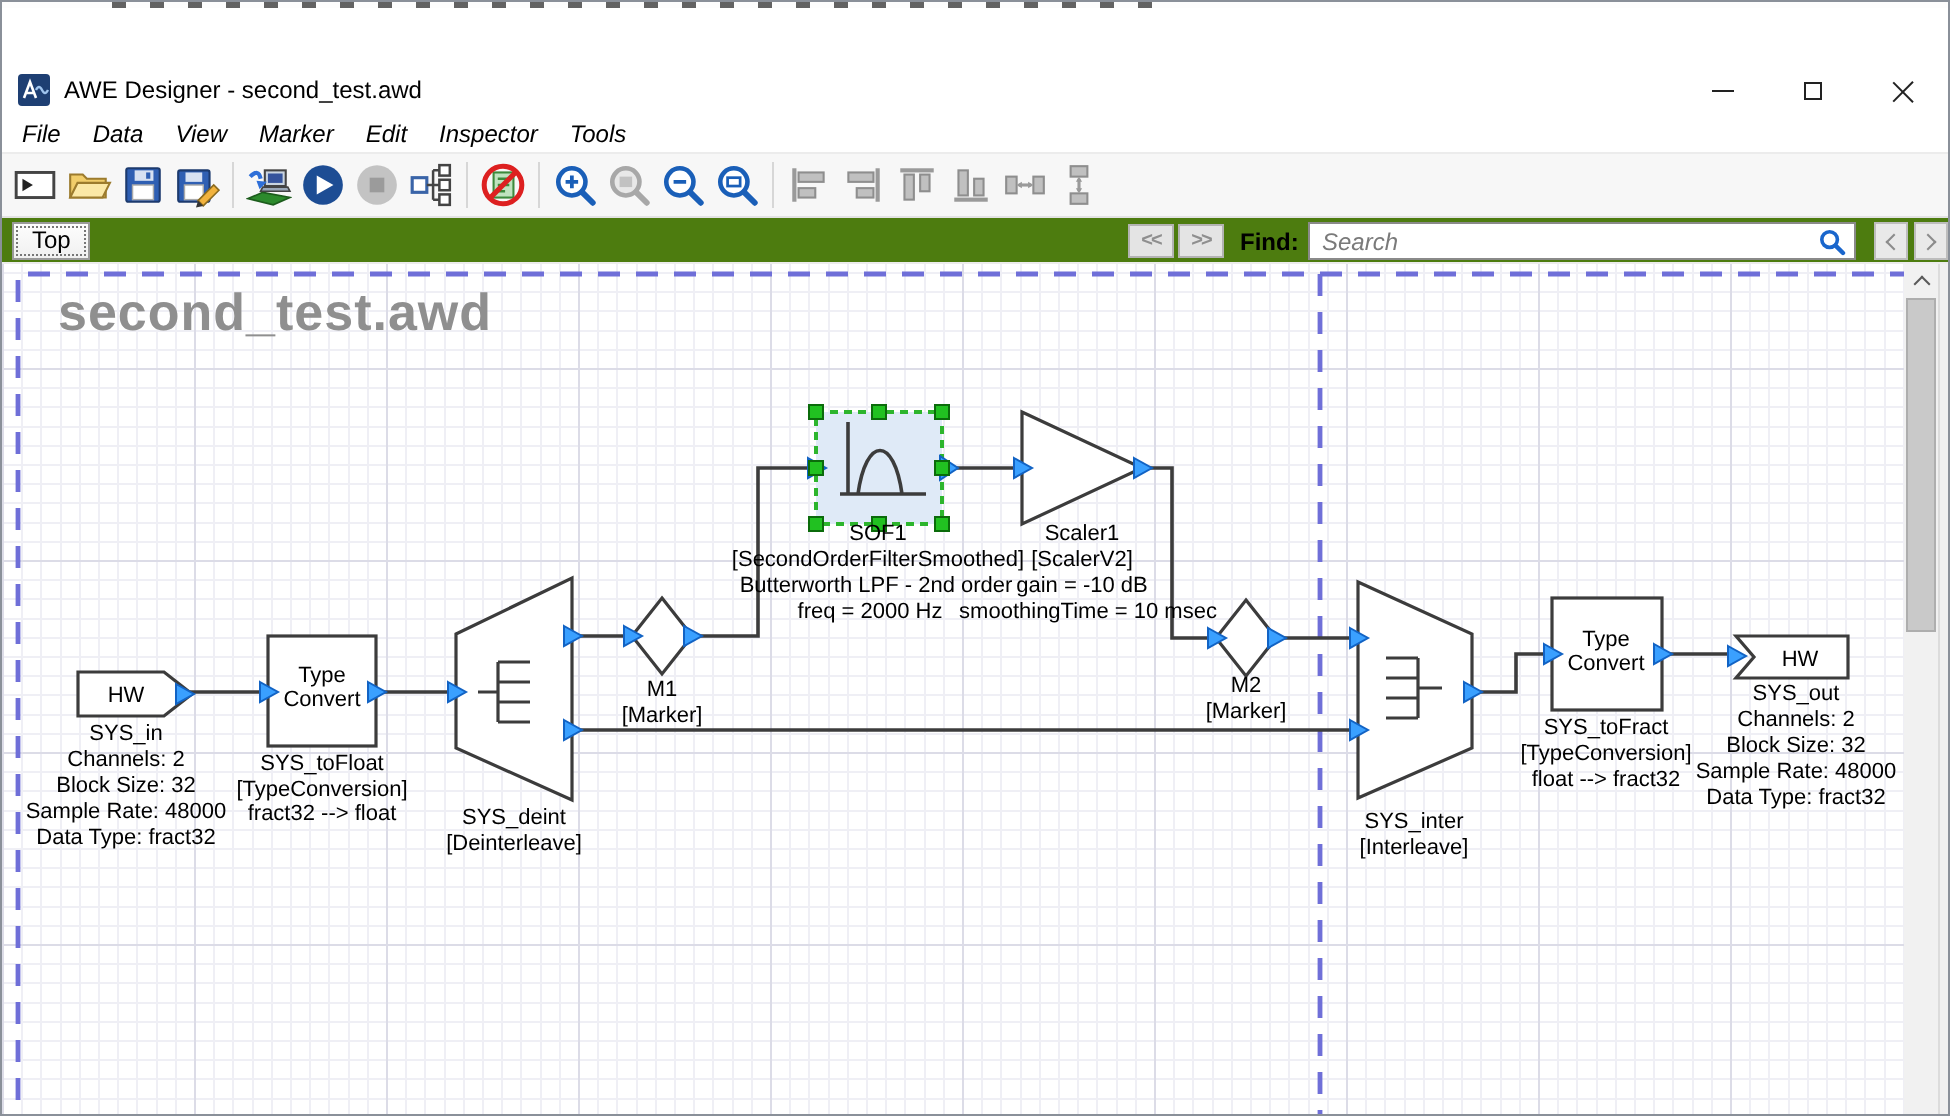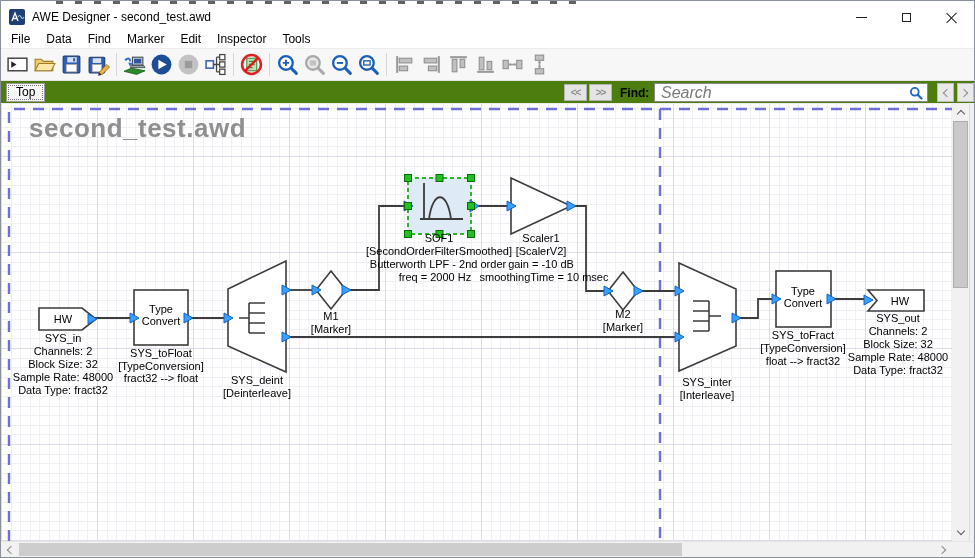--- a/index.html
+++ b/index.html
@@ -6,51 +6,51 @@
   html,body { font-family:"Liberation Sans", sans-serif; }
   #win {
     width:975px; height:558px; position:relative; background:#fff;
     border:1px solid #8a9099; overflow:hidden;
   }
   
   #top-strip { height:3px; background:#fdfdfd; position:relative; }
   #top-strip .remnants { position:absolute; left:55px; top:0; width:520px; height:3px;
     background:repeating-linear-gradient(90deg,#3c3c3c 0 7px, transparent 7px 19px); opacity:.8; }
   
-  #titlebar { height:26px; display:flex; align-items:center; background:#fff; }
+  #titlebar { height:26px; display:flex; align-items:center; background:#fff;margin-top:28px; }
   #app-logo { width:16px; height:16px; margin-left:8px; flex:0 0 auto; }
   #title-text { font-size:12px; color:#000; margin-left:7px; flex:1 1 auto; white-space:nowrap; }
   .winbtn { width:45px; height:26px; display:flex; align-items:center; justify-content:center; }
   .min-glyph { width:11px; height:1px; background:#222; }
   .max-glyph { width:9px; height:9px; border:1px solid #222; }
   .close-glyph { position:relative; width:11px; height:11px; }
   .close-glyph::before,.close-glyph::after { content:""; position:absolute; left:5px; top:-1px;
     width:1.4px; height:14px; background:#222; }
   .close-glyph::before{ transform:rotate(45deg);} .close-glyph::after{ transform:rotate(-45deg);}
   
   #menubar { height:19px; display:flex; align-items:center; padding-left:2px; background:#fff;
-    border-bottom:1px solid #ececec; }
+    border-bottom:1px solid #ececec;font-style:italic; }
   .menu-item { font-size:12px; color:#000; padding:1px 8px; }
   
   #toolbar { height:32px; background:#f7f7f7; border-bottom:1px solid #e3e3e3;
     display:flex; align-items:center; padding-left:3px; }
   .tbtn { width:27px; height:27px; display:flex; align-items:center; justify-content:center; }
   .tbtn svg { width:23px; height:23px; }
   .tsep { width:1px; height:23px; background:#d7d7d7; margin:0 4px; }
   
   #tabrow { height:23px; background:#4d7c0f; position:relative; border-bottom:1px solid #ececec; }
   #tab-top { position:absolute; left:5px; top:2px; height:19px; padding:1px 9px 0 9px;
     background:linear-gradient(#fdfdfd,#f0f0f0); border:1px solid #9a9a9a;
     outline:1px dotted #777; outline-offset:-3px; font-size:12px; color:#000; }
   .find-skip { position:absolute; top:3px; width:23px; height:17px; background:#e4e4e4;
     border:1px solid #b3b3b3; color:#8f8f8f; font-size:10px; font-weight:bold;
     text-align:center; line-height:15px; letter-spacing:-1px; }
   #find-label { position:absolute; left:619px; top:5px; font-size:12px; font-weight:bold; color:#000; }
   #find-input { position:absolute; left:653px; top:2px; width:274px; height:19px;
-    border:1px solid #8a8a8a; font-size:16px; padding:0 20px 0 6px; color:#222; }
+    border:1px solid #8a8a8a; font-size:12px; padding:0 20px 0 6px; color:#222; }
   #find-input::placeholder { font-style:italic; color:#7a7a7a; }
   #find-mag { position:absolute; left:908px; top:5px; width:14px; height:14px; }
   .find-nav { position:absolute; top:2px; width:17px; height:19px; background:#e9e9e9;
     border:1px solid #bdbdbd; display:flex; align-items:center; justify-content:center; }
   .chev { width:6px; height:6px; border-right:1.6px solid #8b8b8b; border-bottom:1.6px solid #8b8b8b; }
   .chev.left { transform:rotate(135deg); margin-left:3px; }
   .chev.right { transform:rotate(-45deg); margin-right:3px; }
   .chev.up { transform:rotate(-135deg); margin-top:3px; border-color:#5a5a5a; }
   .chev.down { transform:rotate(45deg); margin-bottom:3px; border-color:#5a5a5a; }
   
@@ -111,21 +111,21 @@
         <div class="max-glyph"></div>
       </div>
     <div class="winbtn">
         <div class="close-glyph"></div>
       </div>
   </div>
 
   <div id="menubar">
     <span class="menu-item">File</span>
     <span class="menu-item">Data</span>
-    <span class="menu-item">Find</span>
+    <span class="menu-item">View</span>
     <span class="menu-item">Marker</span>
     <span class="menu-item">Edit</span>
     <span class="menu-item">Inspector</span>
     <span class="menu-item">Tools</span>
   </div>
 
   <div id="toolbar">
     <div class="tbtn">
       <svg viewBox="0 0 22 22">
         <rect x="2" y="5" width="18" height="12" fill="#fff" stroke="#444" stroke-width="1.4"></rect>

